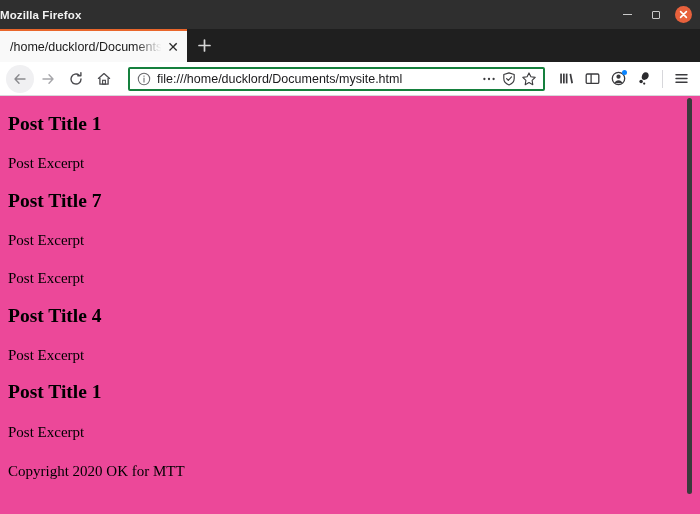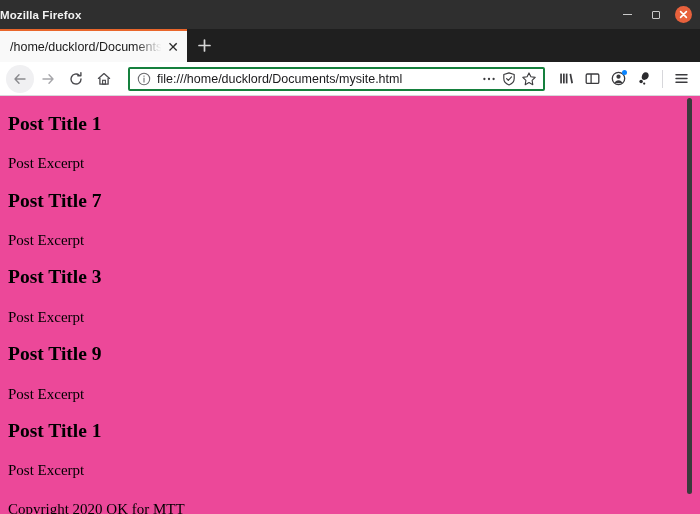--- a/index.html
+++ b/index.html
@@ -417,24 +417,23 @@
 
   <div class="content">
     <div class="page">
 
       <h3 class="post-title">Post Title 1</h3>
       <p class="post-excerpt">Post Excerpt</p>
 
       <h3 class="post-title">Post Title 7</h3>
       <p class="post-excerpt">Post Excerpt</p>
 
-      <h3 class="post-title">Post Title 3</h3>
       <p class="post-excerpt">Post Excerpt</p>
 
-      <h3 class="post-title">Post Title 9</h3>
+      <h3 class="post-title">Post Title 4</h3>
       <p class="post-excerpt">Post Excerpt</p>
 
       <h3 class="post-title">Post Title 1</h3>
       <p class="post-excerpt">Post Excerpt</p>
 
       <p class="footer-line">Copyright 2020 OK for MTT</p>
     </div>
 
     <div class="scrollbar-track">
       <div class="scrollbar-thumb"></div>

